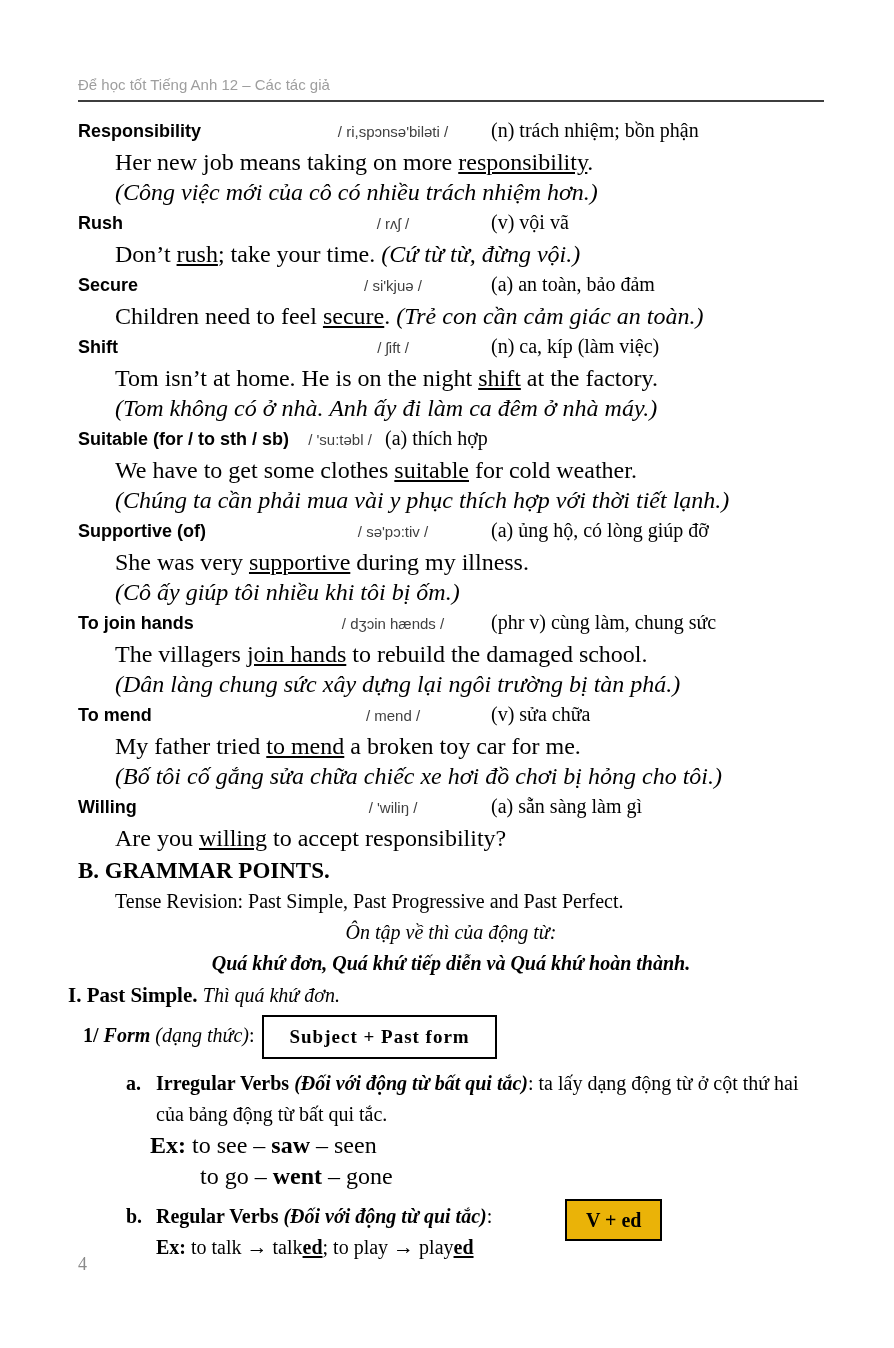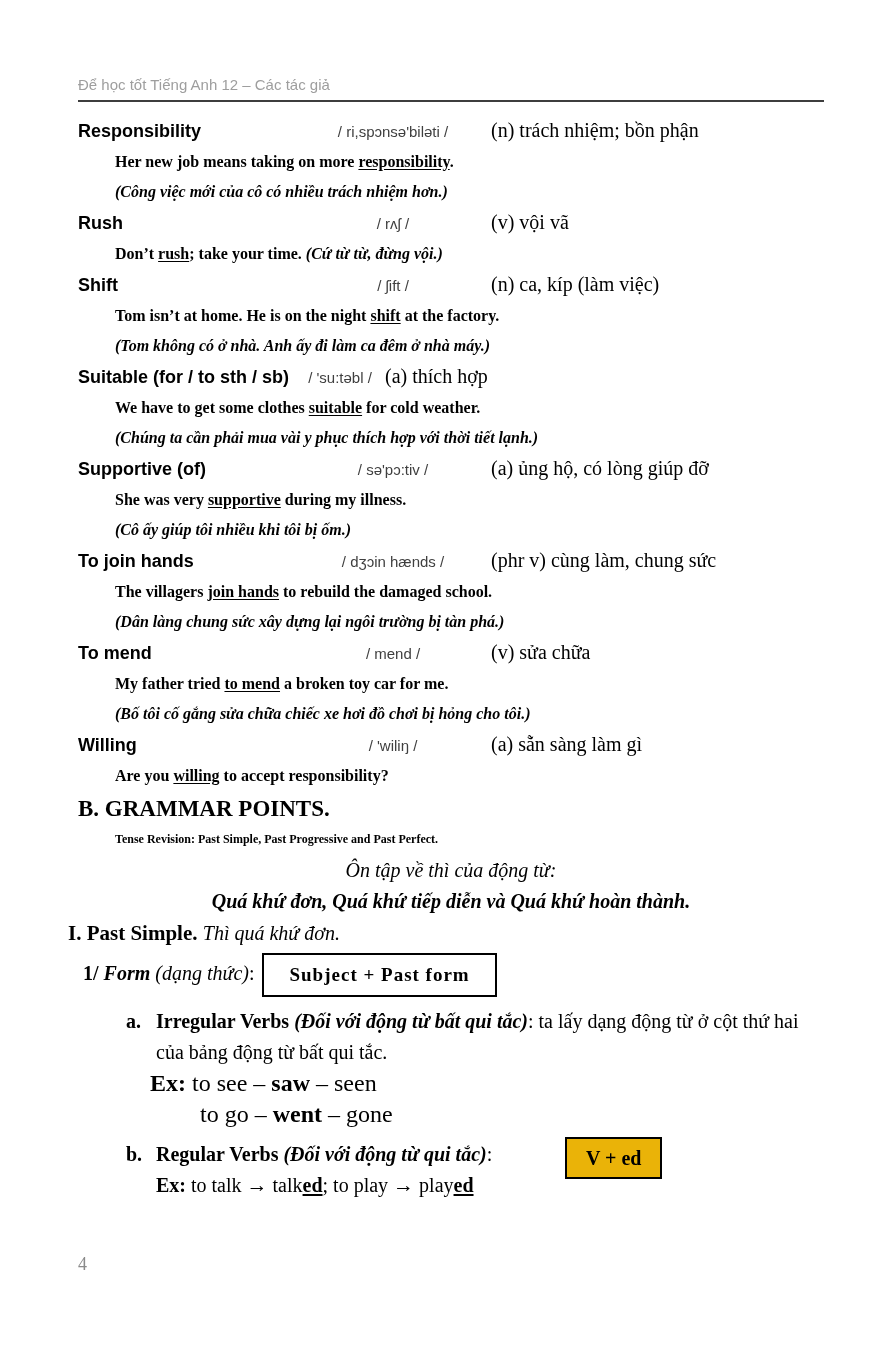--- a/index.html
+++ b/index.html
@@ -20,29 +20,29 @@
   .term {
     font-family: "Liberation Sans", sans-serif; font-weight: bold; font-size: 18px;
     flex: 0 0 auto; min-width: 217px; white-space: nowrap;
   }
   .phon {
     font-family: "Liberation Sans", sans-serif; font-size: 15px; color: #3f3f3f;
     flex: 0 0 196px; text-align: center; white-space: nowrap;
   }
   .phon-narrow { flex: 0 0 90px; text-align: center; }
   .meaning { font-size: 20px; flex: 1 1 auto; white-space: nowrap; }
-  .vline { font-size: 16px; line-height: 30px; padding-left: 37px; font-weight: bold; }
+  .vline { font-size: 24px; line-height: 30px; padding-left: 37px; }
   .i  { font-style: italic; }
   .b  { font-weight: bold; }
   .bi { font-weight: bold; font-style: italic; }
   .u  { text-decoration: underline; text-underline-offset: 2px; }
   .bu { font-weight: bold; text-decoration: underline; text-underline-offset: 2px; }
   
   .gp-heading { font-size: 23px; font-weight: bold; line-height: 31px; margin-top: 2px; }
-  .gp-sub { font-size: 12px; font-weight: bold; line-height: 31px; padding-left: 37px; }
+  .gp-sub { font-size: 20px; font-weight: normal; line-height: 31px; padding-left: 37px; }
   .gp-center { text-align: center; font-size: 20px; line-height: 31px; }
   .gp-section { font-size: 21px; line-height: 32px; margin-left: -10px; }
   .gp-section .sub { font-size: 20px; font-weight: normal; }
   .form-line { padding-left: 5px; margin: 4px 0 8px 0; font-size: 20px; line-height: 30px; }
   .formbox {
     display: inline-block; border: 2px solid #000; padding: 5px 25px;
     font-weight: bold; font-size: 19px; letter-spacing: 1px;
     margin-left: 8px; vertical-align: middle; text-align: center;
   }
   .gitem { position: relative; padding-left: 78px; font-size: 20px; line-height: 31px; margin-top: 9px; }
@@ -86,20 +86,28 @@
 
     <div>
       <div class="entry-head">
         <span class="term">Rush</span>
         <span class="phon">/ rʌʃ /</span>
         <span class="meaning">(v) vội vã</span>
       </div>
       <div class="vline"><span>Don’t </span><span class="u">rush</span><span>; take your time. </span><span class="i">(Cứ từ từ, đừng vội.)</span></div>
     </div>
 
+    <div>
+      <div class="entry-head">
+        <span class="term">Secure</span>
+        <span class="phon">/ si'kjuə /</span>
+        <span class="meaning">(a) an toàn, bảo đảm</span>
+      </div>
+      <div class="vline"><span>Children need to feel </span><span class="u">secure</span><span>. </span><span class="i">(Trẻ con cần cảm giác an toàn.)</span></div>
+    </div>
 
     <div>
       <div class="entry-head">
         <span class="term">Shift</span>
         <span class="phon">/ ʃift /</span>
         <span class="meaning">(n) ca, kíp (làm việc)</span>
       </div>
       <div class="vline"><span>Tom isn’t at home. He is on the night </span><span class="u">shift</span><span> at the factory.</span></div>
       <div class="vline i">(Tom không có ở nhà. Anh ấy đi làm ca đêm ở nhà máy.)</div>
     </div>

